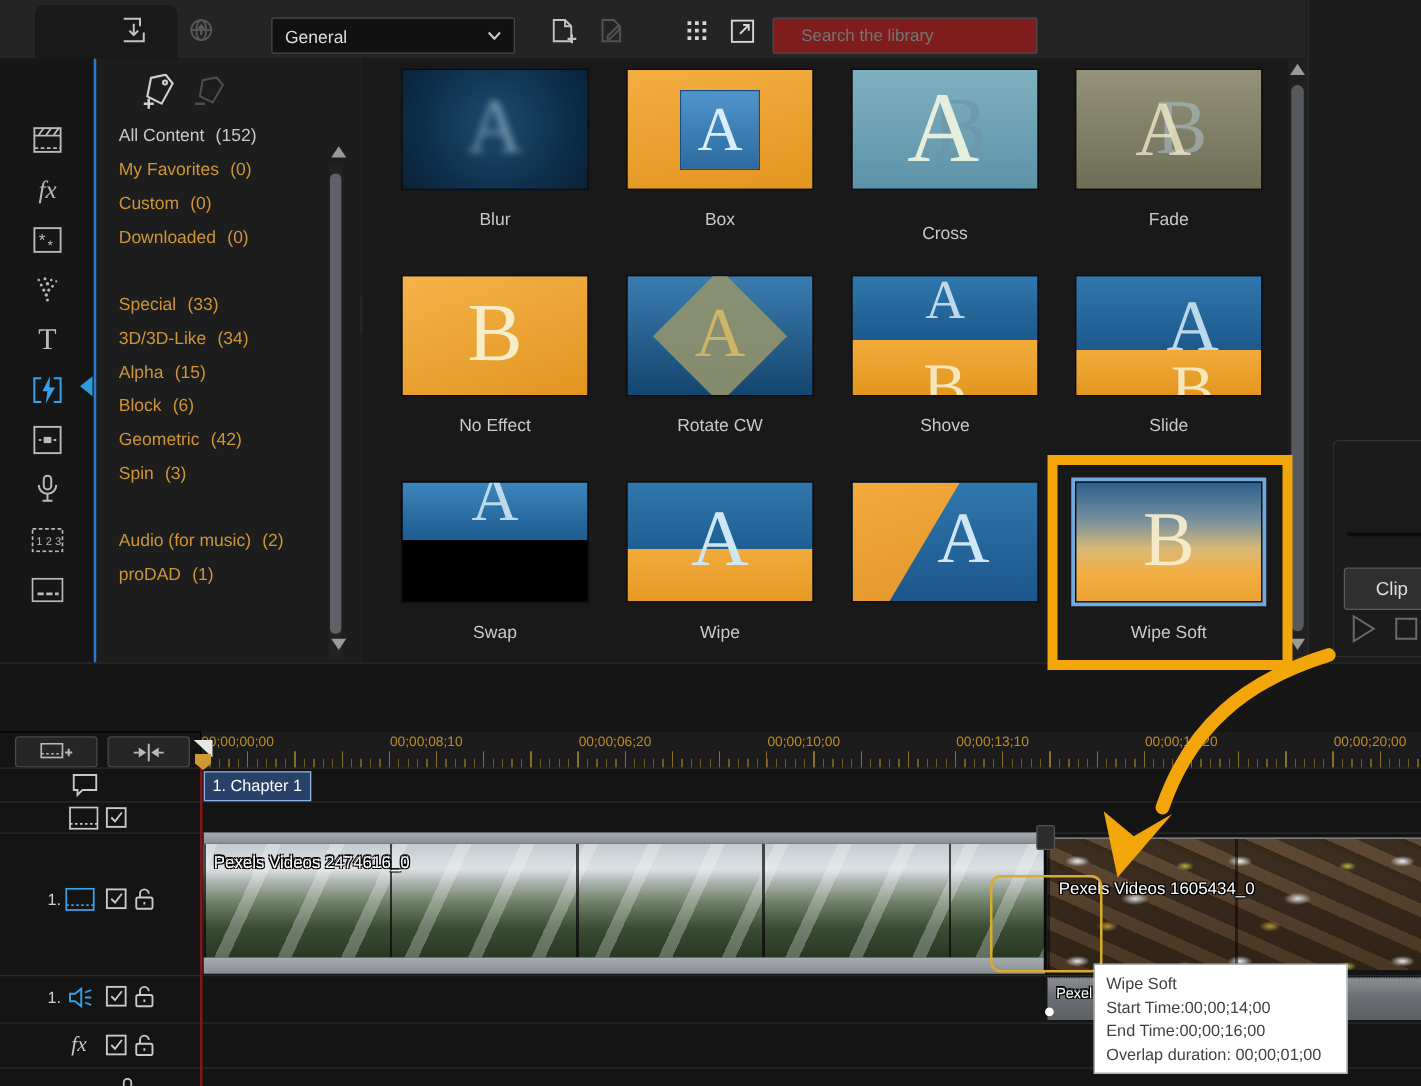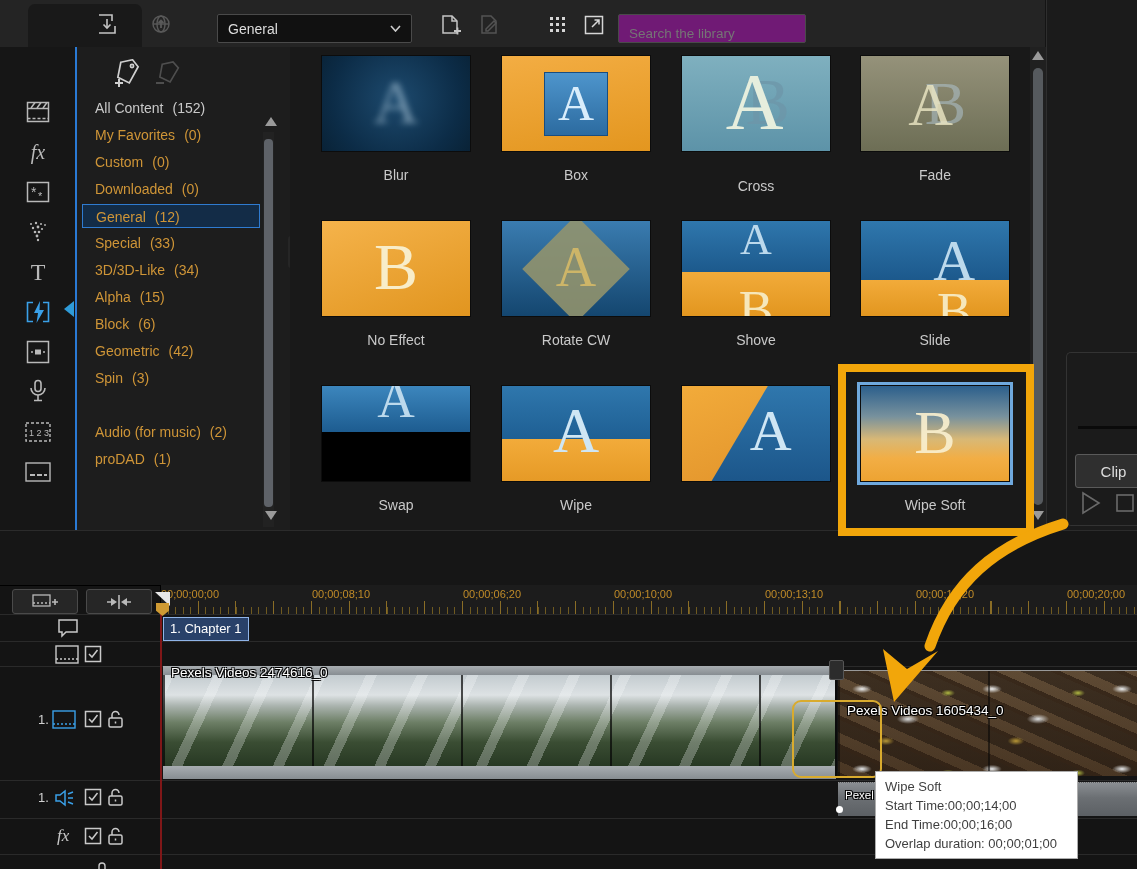--- a/index.html
+++ b/index.html
@@ -6,22 +6,22 @@
   #app{position:relative;width:1137px;height:869px;background:#141414;overflow:hidden;
        font-family:"Liberation Sans",sans-serif;color:#ccc;}
   .abs{position:absolute;}
   svg{display:block;}
 
   
   .top-toolbar{left:0;top:0;width:1045px;height:47px;background:#242424;border-bottom:1px solid #0a0a0a;}
   .tab-notch{left:28px;top:4px;width:114px;height:43px;background:#191919;border-radius:7px 7px 0 0;}
   .dropdown{left:217px;top:14px;width:173px;height:27px;background:#111;border:1px solid #4a4a4a;border-radius:2px;
             display:flex;align-items:center;padding:0 10px;justify-content:space-between;font-size:14px;color:#ddd;}
-  .searchbox{left:618px;top:14px;width:170px;height:27px;background:#701a75;border:1px solid #4a4a4a;border-radius:2px;
-             display:flex;align-items:flex-end;padding:0 8px;}
+  .searchbox{left:618px;top:14px;width:170px;height:27px;background:#7f1d1d;border:1px solid #4a4a4a;border-radius:2px;
+             display:flex;align-items:center;padding:0 20px;}
   .searchbox input{flex:1;background:transparent;border:none;outline:none;color:#c9c9c9;font-size:13.5px;
                    font-family:"Liberation Sans",sans-serif;}
 
   
   .room-rail{left:0;top:47px;width:75px;height:483px;background:#161616;}
   .room{position:absolute;left:25px;width:26px;height:26px;display:flex;align-items:center;justify-content:center;}
   .room-glyph{font-family:"Liberation Serif",serif;font-style:italic;font-size:20px;color:#b9b9b9;}
   .active-pointer{position:absolute;left:64px;width:0;height:0;border-top:8px solid transparent;
                   border-bottom:8px solid transparent;border-right:10px solid #2f9bd8;}
 
@@ -338,22 +338,20 @@
     </div>
 
     <div class="cat neutral" style="top:49px;">
       <span>All Content</span><span class="cnt">(152)</span></div>
     <div class="cat" style="top:76px;">
       <span>My Favorites</span><span class="cnt">(0)</span></div>
     <div class="cat" style="top:103px;">
       <span>Custom</span><span class="cnt">(0)</span></div>
     <div class="cat" style="top:130px;">
       <span>Downloaded</span><span class="cnt">(0)</span></div>
-    <div class="cat sel" style="top:157px;">
-      <span>General</span><span class="cnt">(12)</span></div>
     <div class="cat" style="top:184px;">
       <span>Special</span><span class="cnt">(33)</span></div>
     <div class="cat" style="top:211px;">
       <span>3D/3D-Like</span><span class="cnt">(34)</span></div>
     <div class="cat" style="top:238px;">
       <span>Alpha</span><span class="cnt">(15)</span></div>
     <div class="cat" style="top:265px;">
       <span>Block</span><span class="cnt">(6)</span></div>
     <div class="cat" style="top:292px;">
       <span>Geometric</span><span class="cnt">(42)</span></div>
@@ -626,21 +624,21 @@
     <svg width="14" height="7" viewBox="0 0 14 7">
         <path d="M4 7 V4 a3 3 0 0 1 6 0 V7" stroke="#c9c9c9" stroke-width="1.4" fill="none"></path>
       </svg>
   </div>
 
   <div class="abs chapter-marker">1. Chapter 1</div>
 
   <div class="abs selbar" style="top:666px;height:9px;"></div>
   <div class="abs mountain"></div>
   <div class="abs selbar" style="top:766px;height:13px;"></div>
-  <div class="clip-label" style="left:171px;top:665px;">Pexels Videos 2474616_0</div>
+  <div class="clip-label" style="left:171px;top:682px;">Pexels Videos 2474616_0</div>
 
   <div class="abs branches"></div>
   <div class="clip-label" style="left:847px;top:703px;">Pexels Videos 1605434_0</div>
 
   <div class="abs clip-boundary"></div>
   <div class="abs boundary-grip"></div>
   <div class="abs transition-box"></div>
 
   <div class="abs audio-clip"></div>
   <div class="clip-label" style="left:845px;top:789px;font-size:11.5px;">Pexel</div>

